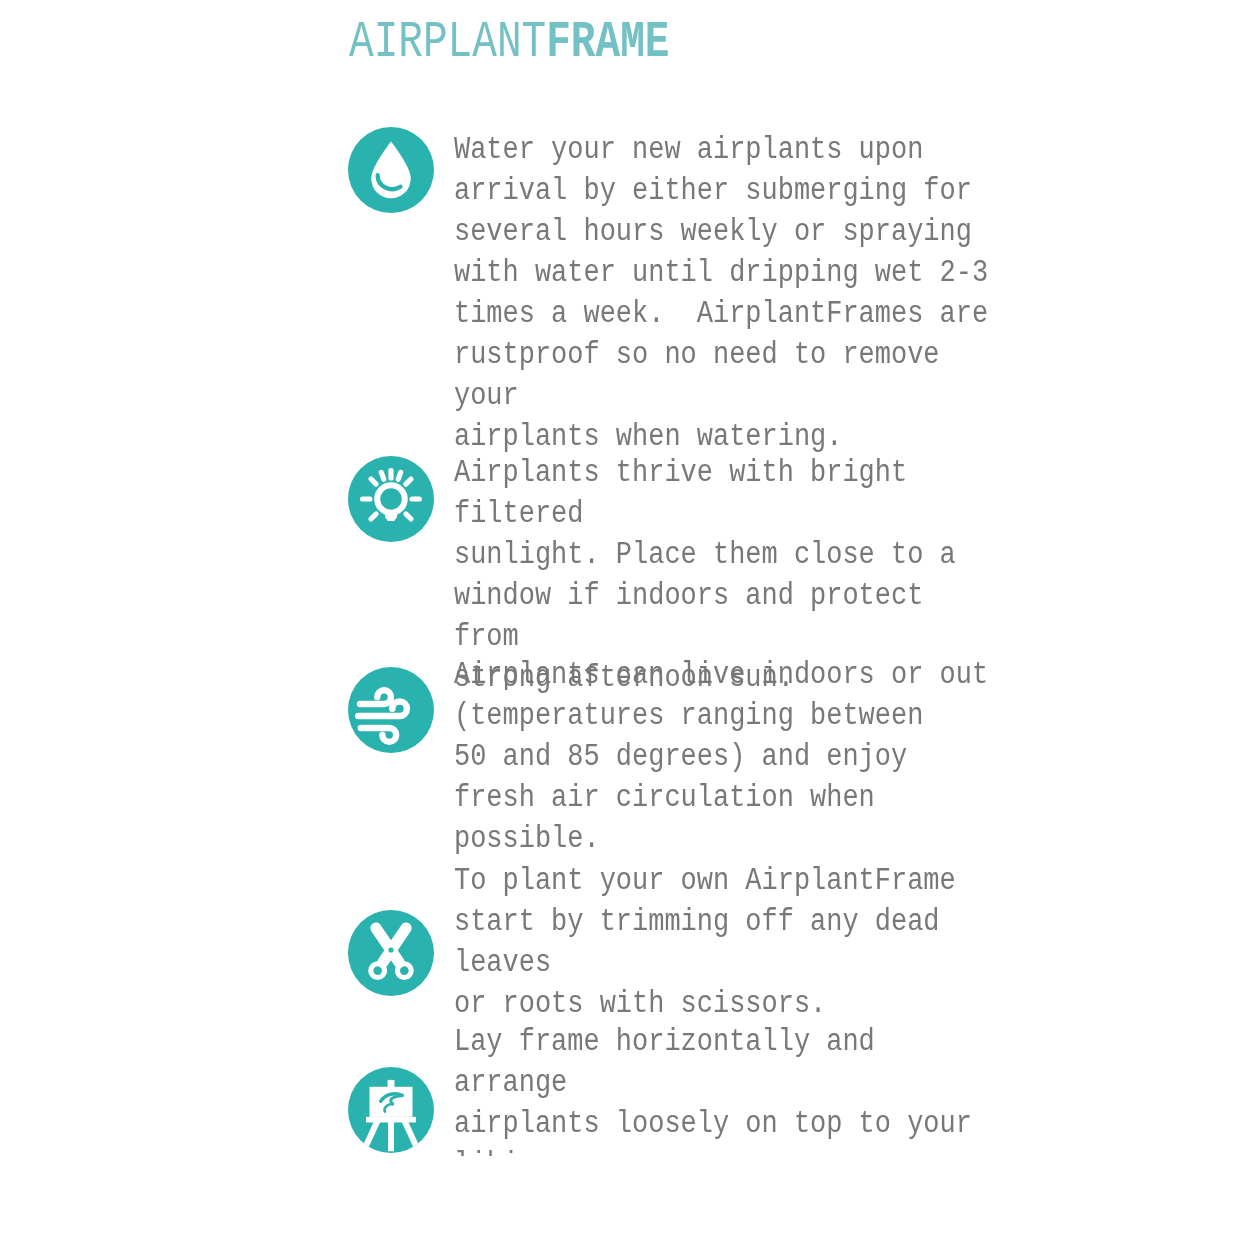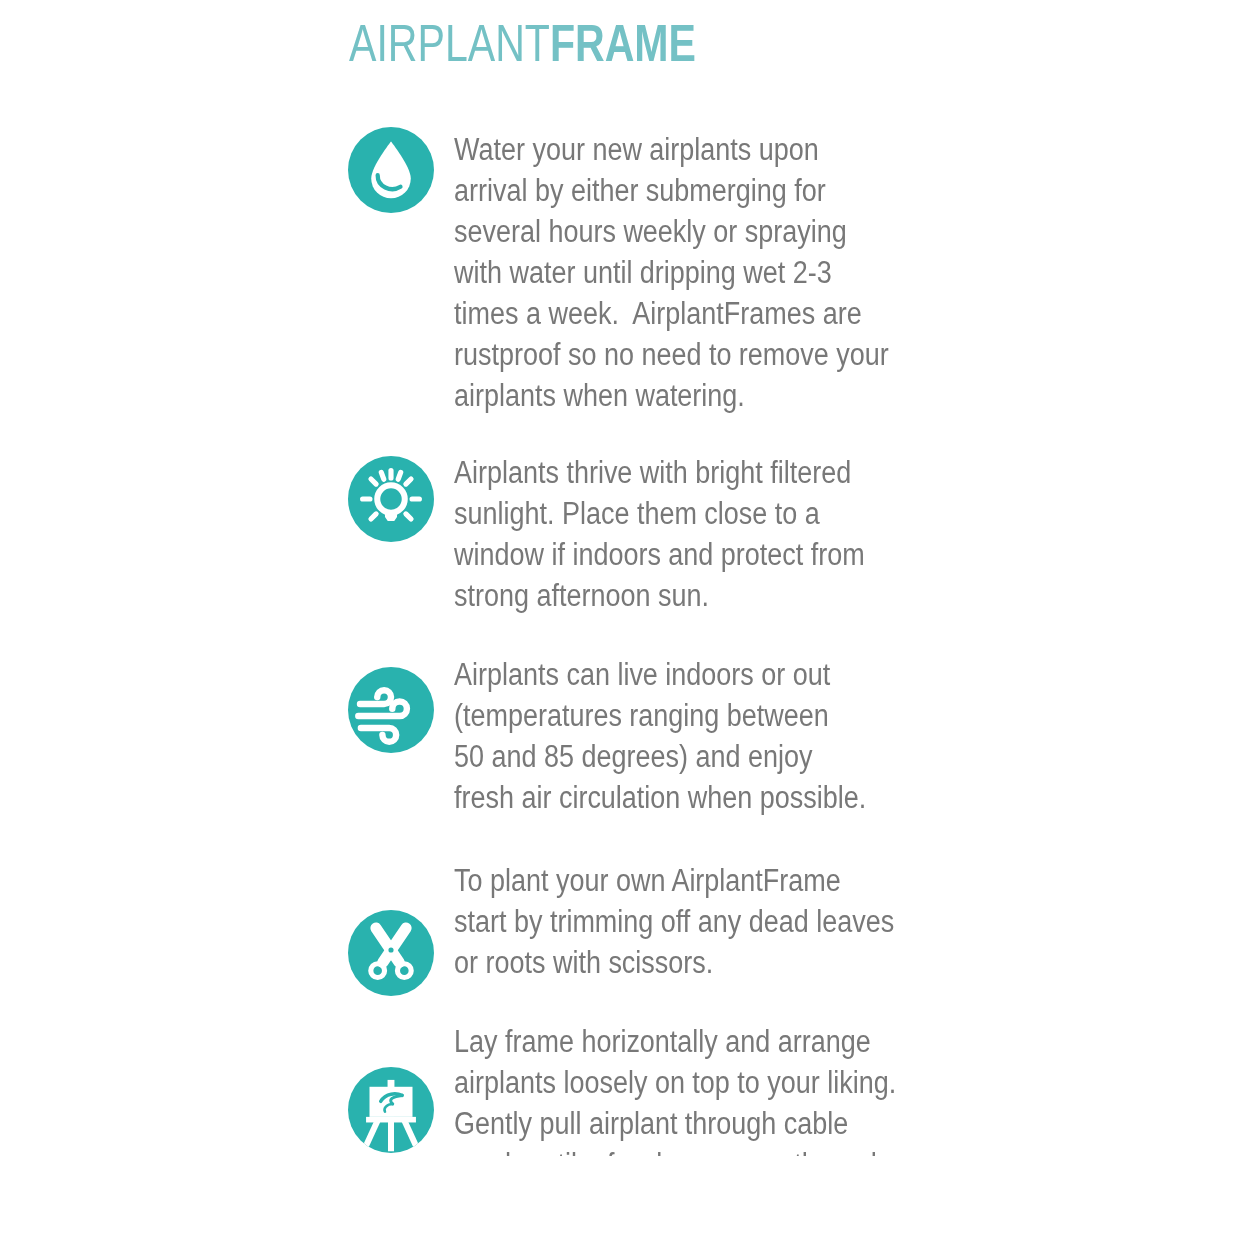--- a/index.html
+++ b/index.html
@@ -1,21 +1,21 @@
 <!DOCTYPE html>
 <html><head>
 <meta charset="utf-8">
 <style>
   html,body{margin:0;padding:0;background:#ffffff;}
   .canvas{
     position:relative;
     width:1260px;height:1156px;
     background:#ffffff;
     overflow:hidden;
-    font-family:Liberation Sans, sans-serif;
+    font-family:Liberation Mono, monospace;
   }
   .title{
     position:absolute;
     left:349px;top:17px;
     margin:0;
     font-size:52px;
     line-height:52px;
     font-weight:400;
     color:#74c1c5;
     white-space:nowrap;

